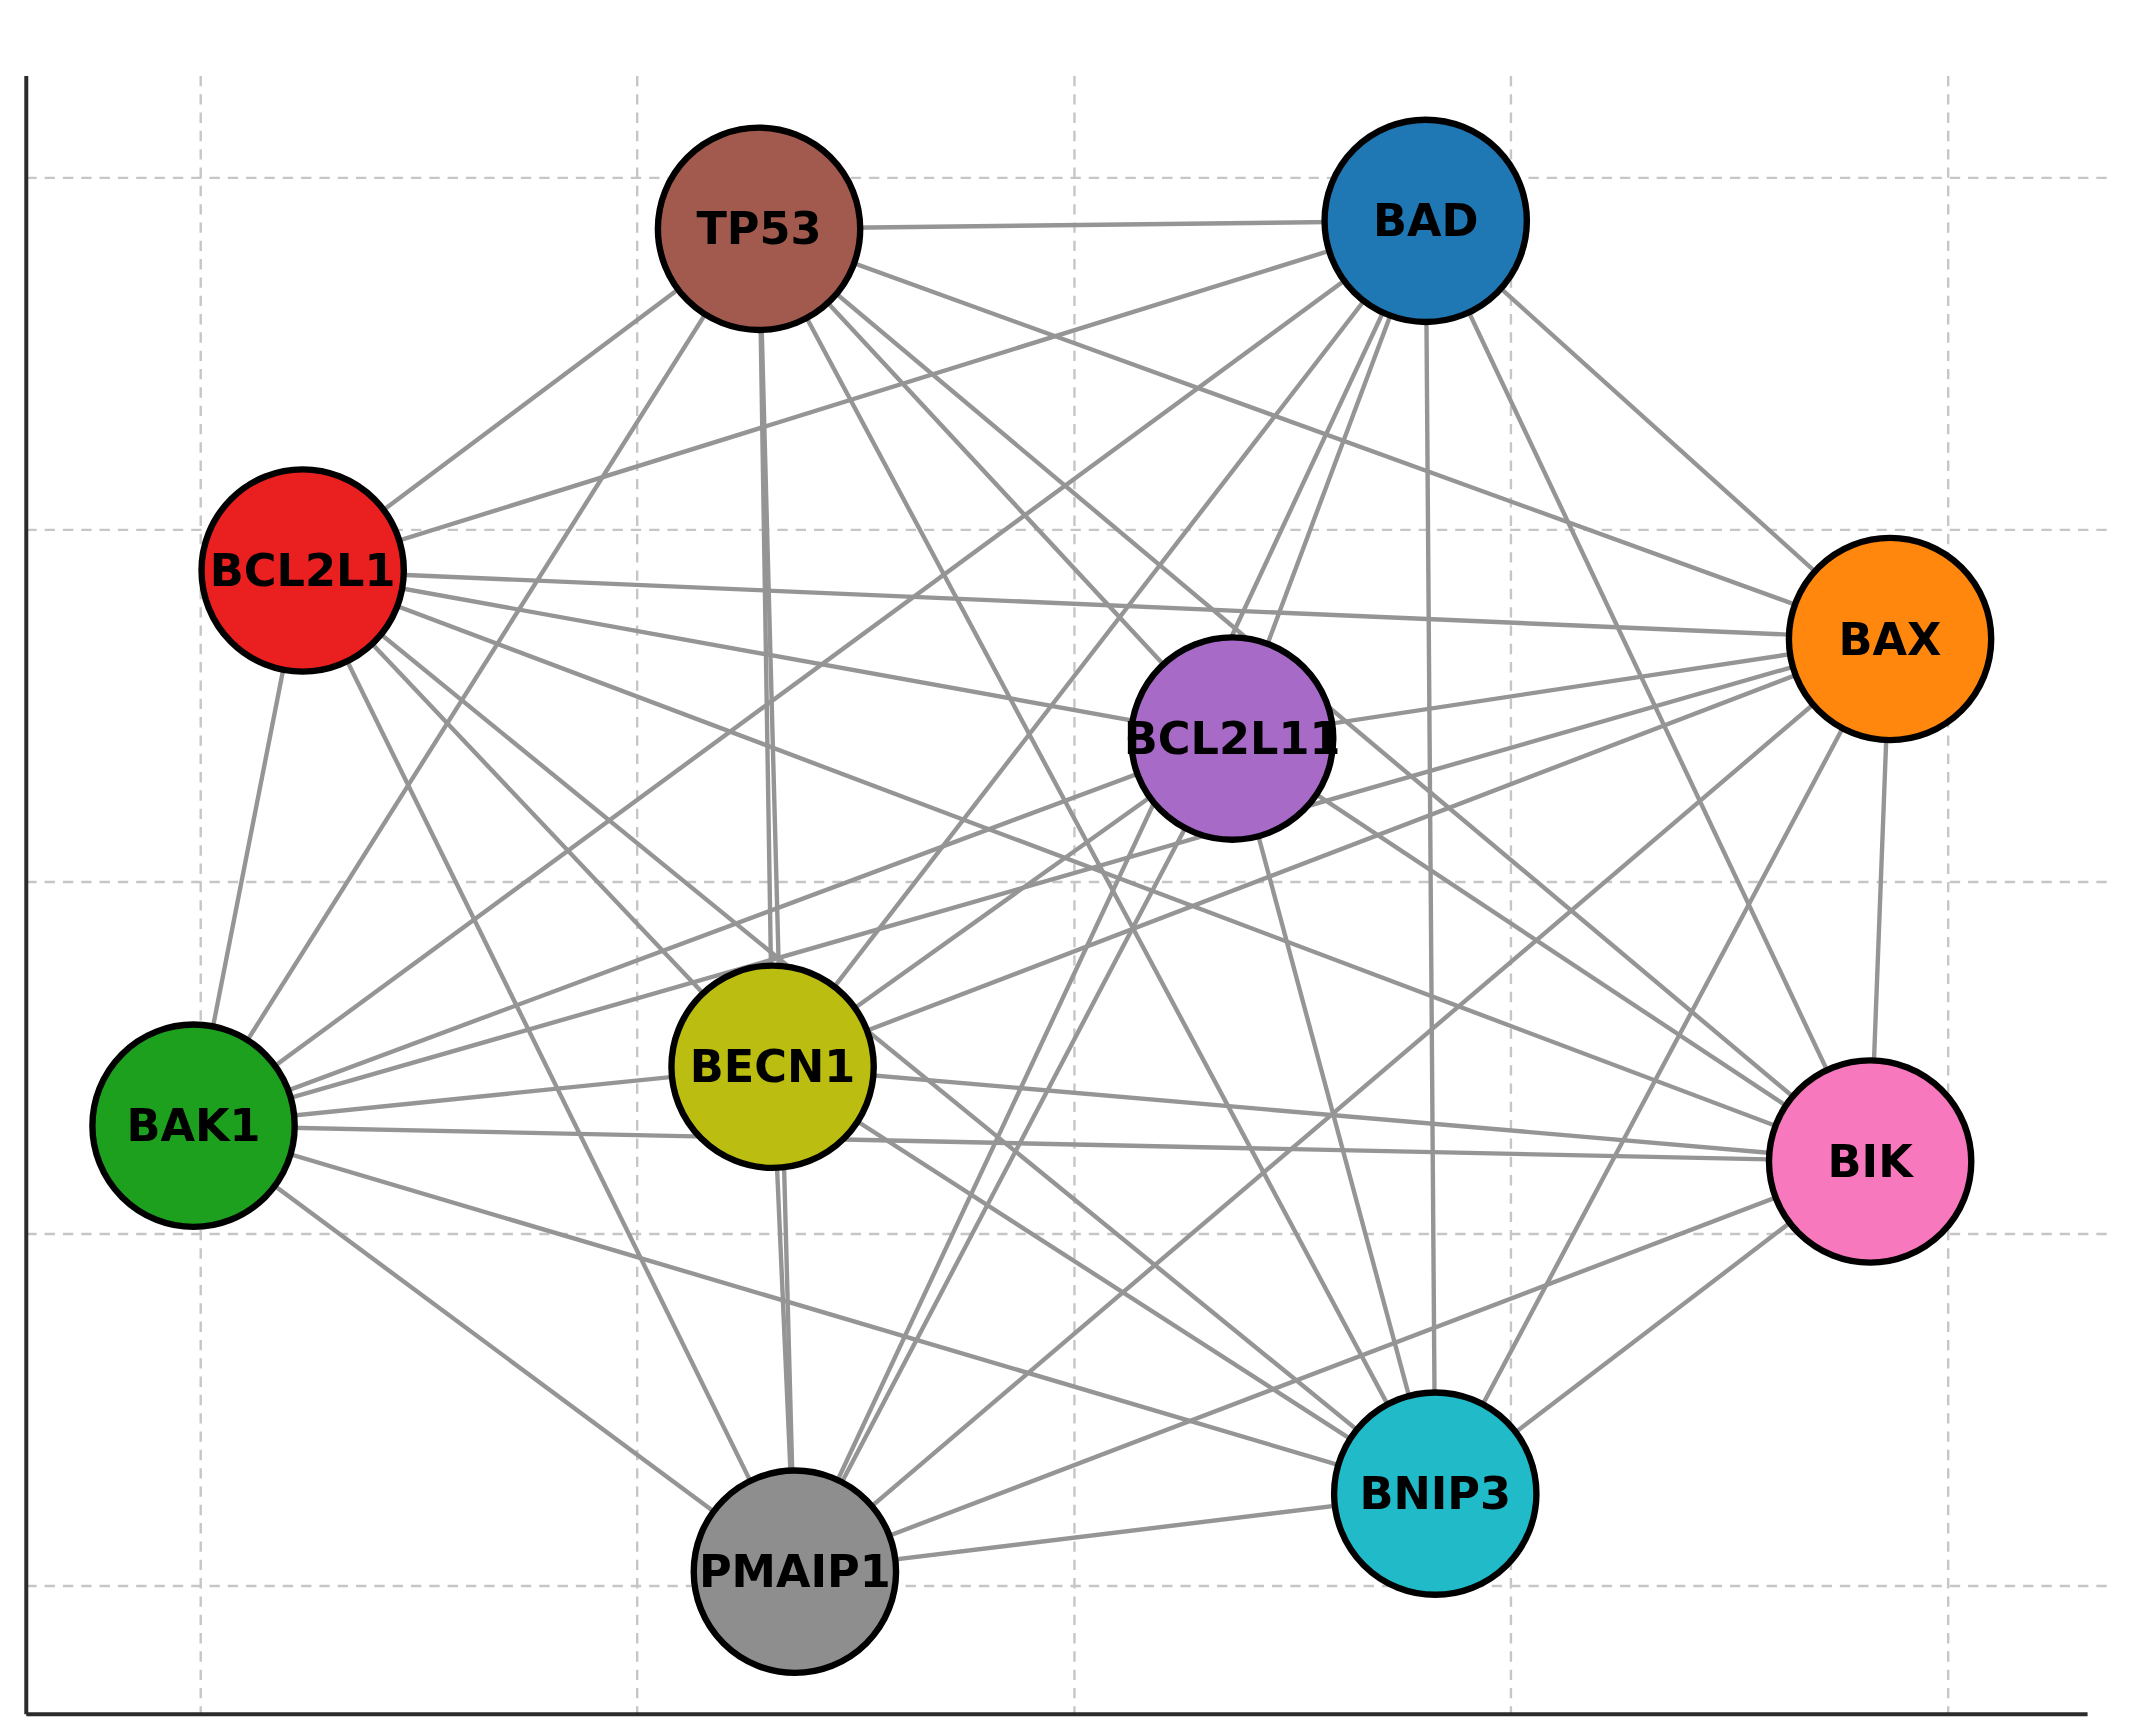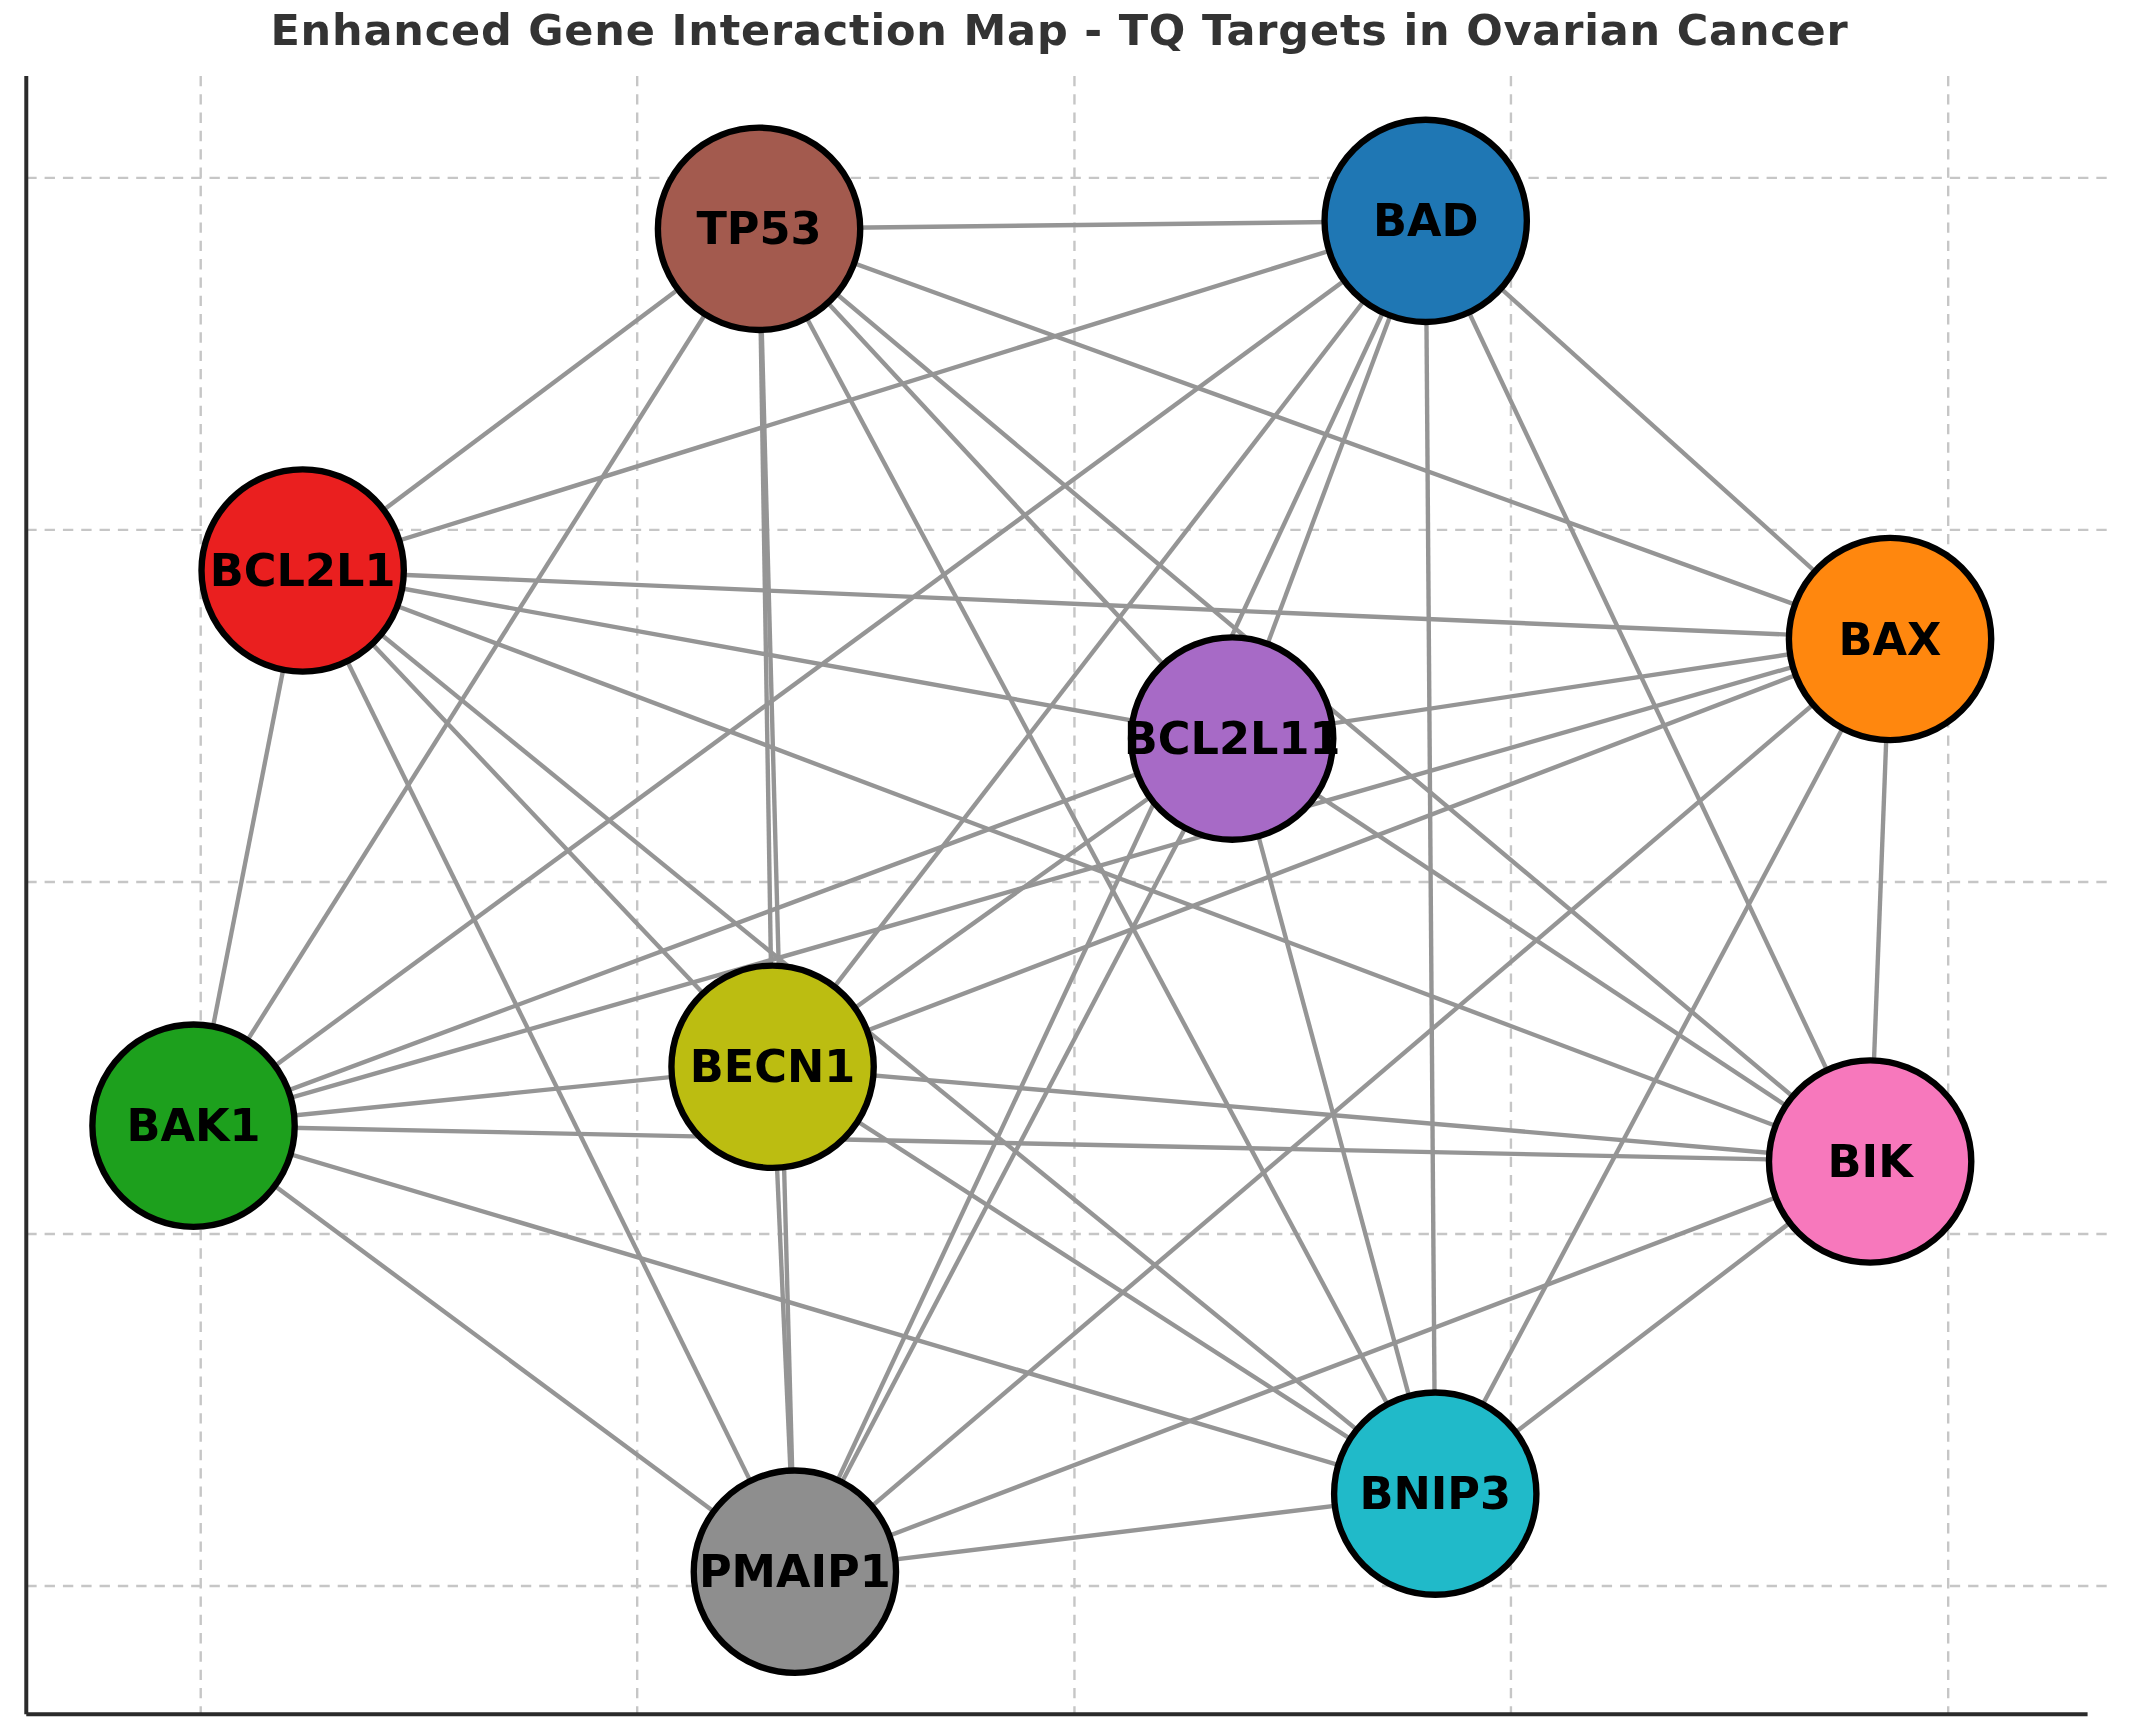--- a/index.html
+++ b/index.html
@@ -115,15 +115,14 @@
         <g>
           <circle cx="1802" cy="1875" r="127" fill="#20bac9" stroke="#000000" stroke-width="8"></circle>
           <text x="1802" y="1875" dy="0.35em" text-anchor="middle" font-size="56" fill="#000000" class="node-label">BNIP3</text>
         </g>
         <g>
           <circle cx="998" cy="1973" r="127" fill="#8e8e8e" stroke="#000000" stroke-width="8"></circle>
           <text x="998" y="1973" dy="0.35em" text-anchor="middle" font-size="56" fill="#000000" class="node-label">PMAIP1</text>
         </g>
       </g>
     </svg>
-  <h1 class="chart-title">Enhanced Gene Interaction Map - TQ Targets in Ovarian Cancer</h1>
 </div>
 
 
 </body></html>

